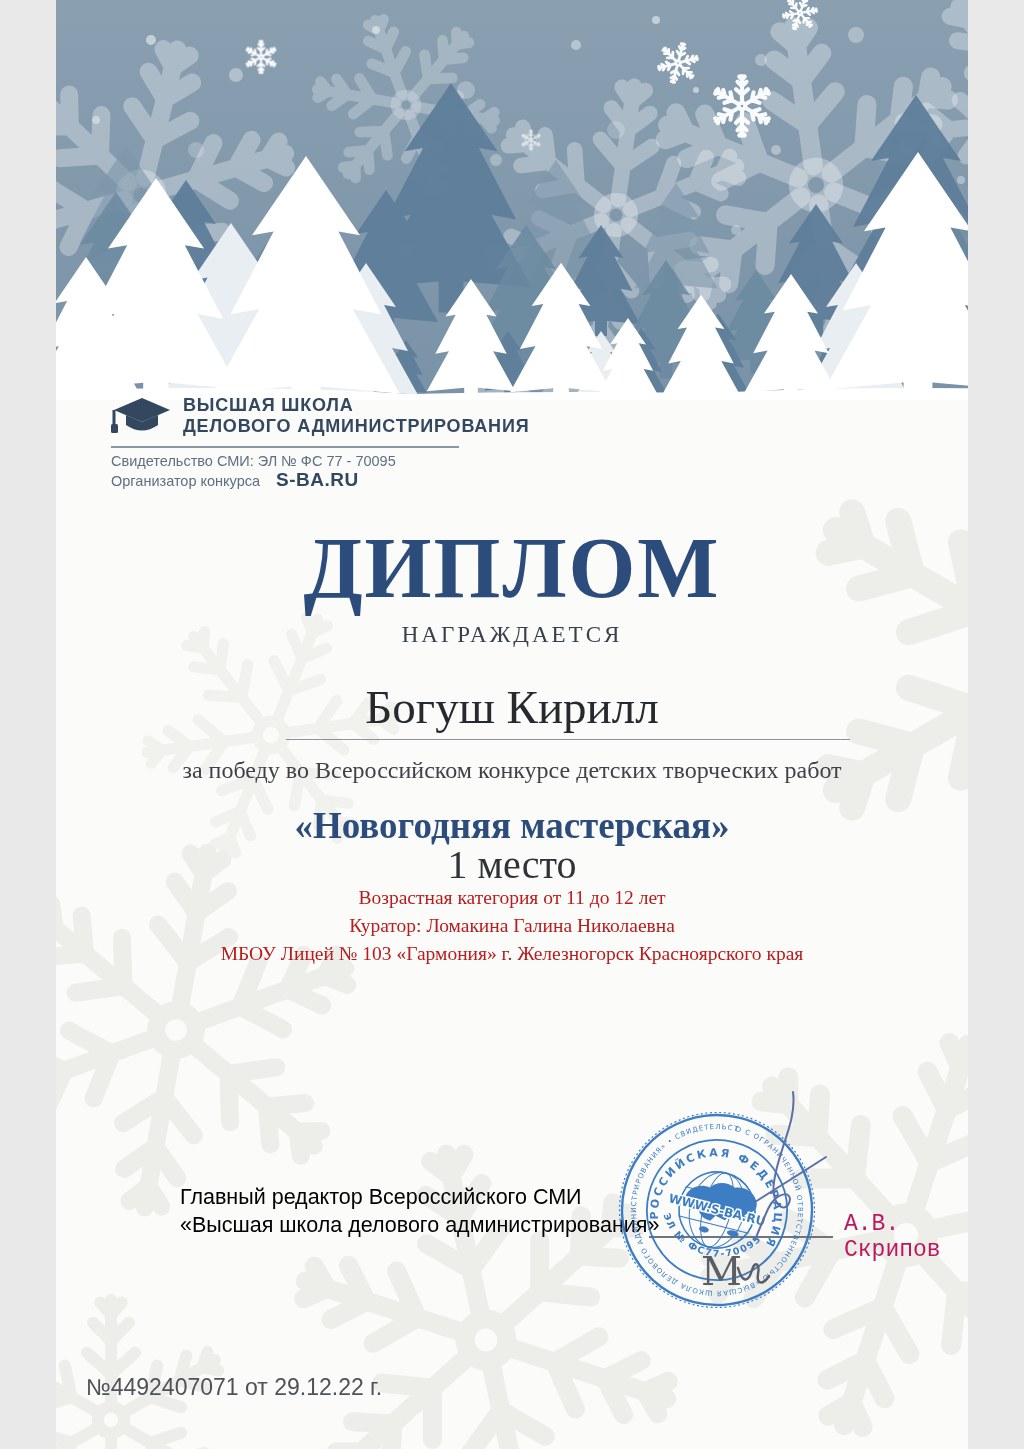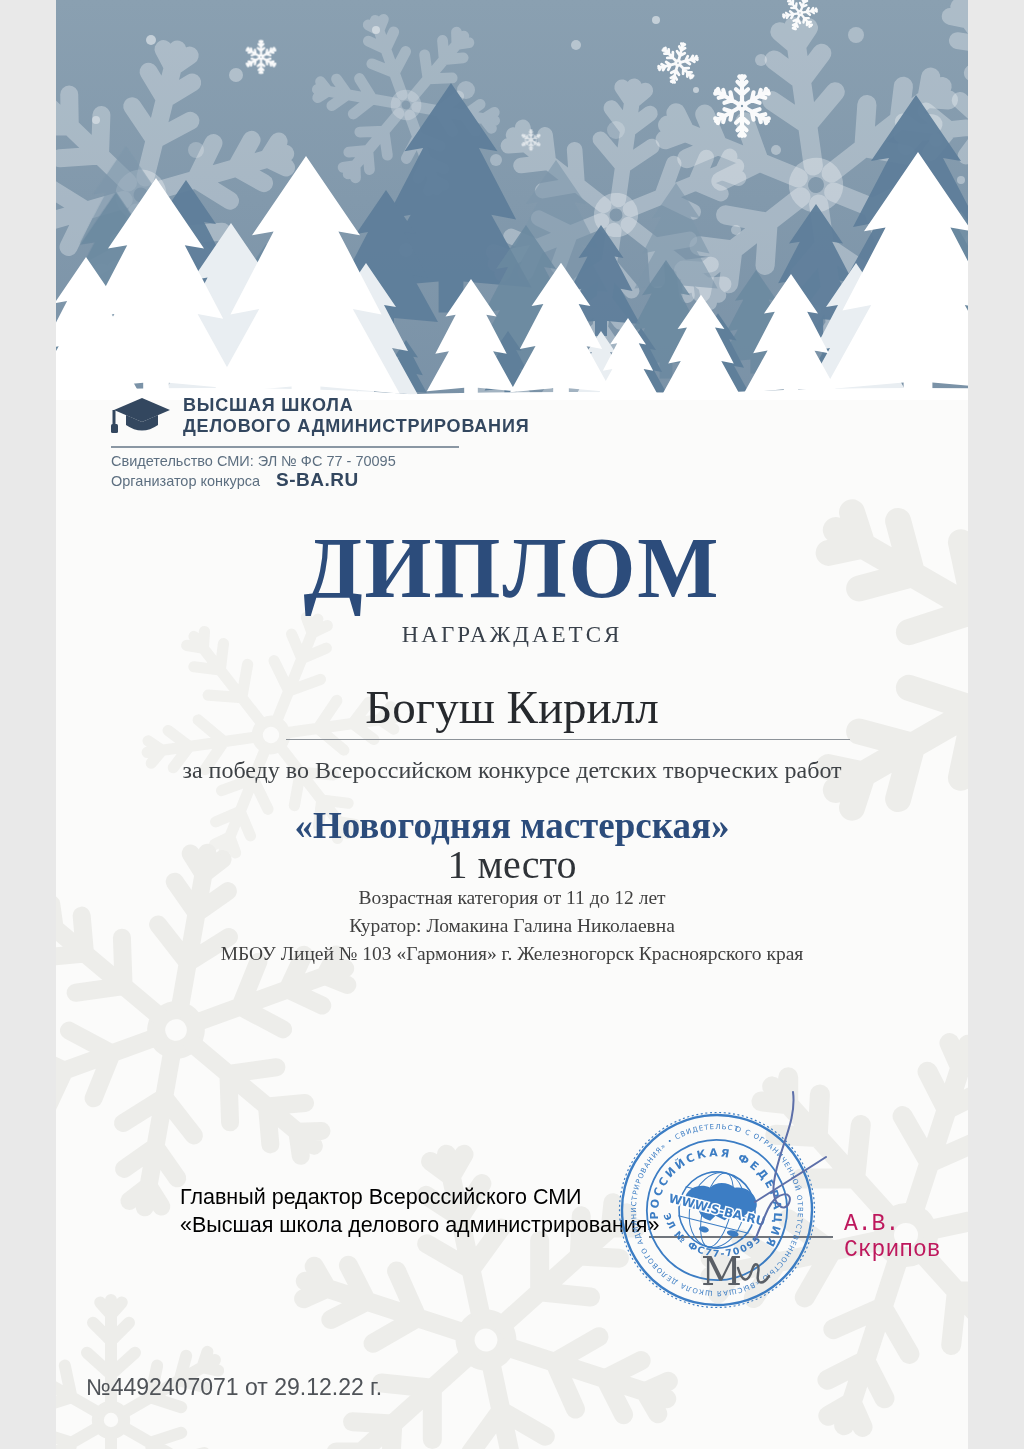--- a/index.html
+++ b/index.html
@@ -21,21 +21,21 @@
   .title{top:524px;font-family:"Liberation Serif","DejaVu Serif",serif;font-weight:bold;
          font-size:86px;line-height:88px;letter-spacing:2px;color:#2c4c7b;}
   .awarded{top:622px;font-family:"Liberation Serif","DejaVu Serif",serif;font-size:23px;
            letter-spacing:3px;color:#39414b;}
   .recipient{top:680px;font-size:47px;color:#26292d;}
   .name-line{top:739px;left:230px;width:564px;height:1px;background:#8d9399;}
   .reason{top:757px;font-size:24px;color:#3e4246;}
   .contest{top:792px;font-family:"Liberation Serif","DejaVu Serif",serif;font-weight:bold;
            font-size:37px;color:#2c4c7b;margin-top:12px;}
   .place{top:841px;font-size:40px;color:#2f3338;}
-  .details{top:884px;font-size:19.5px;line-height:28px;color:#404040;}
+  .details{top:884px;font-size:19.5px;line-height:28px;color:#b91c1c;}
   
   .signer-role{top:1183px;left:124px;font-size:21.5px;line-height:28px;color:#000000;}
   .sig-line{top:1236px;left:593px;width:184px;height:1.5px;background:#70757c;}
   .signer-name{top:1211px;left:788px;font-size:23px;color:#be185d;font-family:Liberation Mono, monospace;}
   .stamp-wrap{top:1110px;left:561px;width:200px;height:200px;transform:rotate(14deg);opacity:.93;}
   .footer-num{top:1374px;left:30px;font-size:23px;color:#4f5358;}
 </style>
 </head>
 <body>
 

